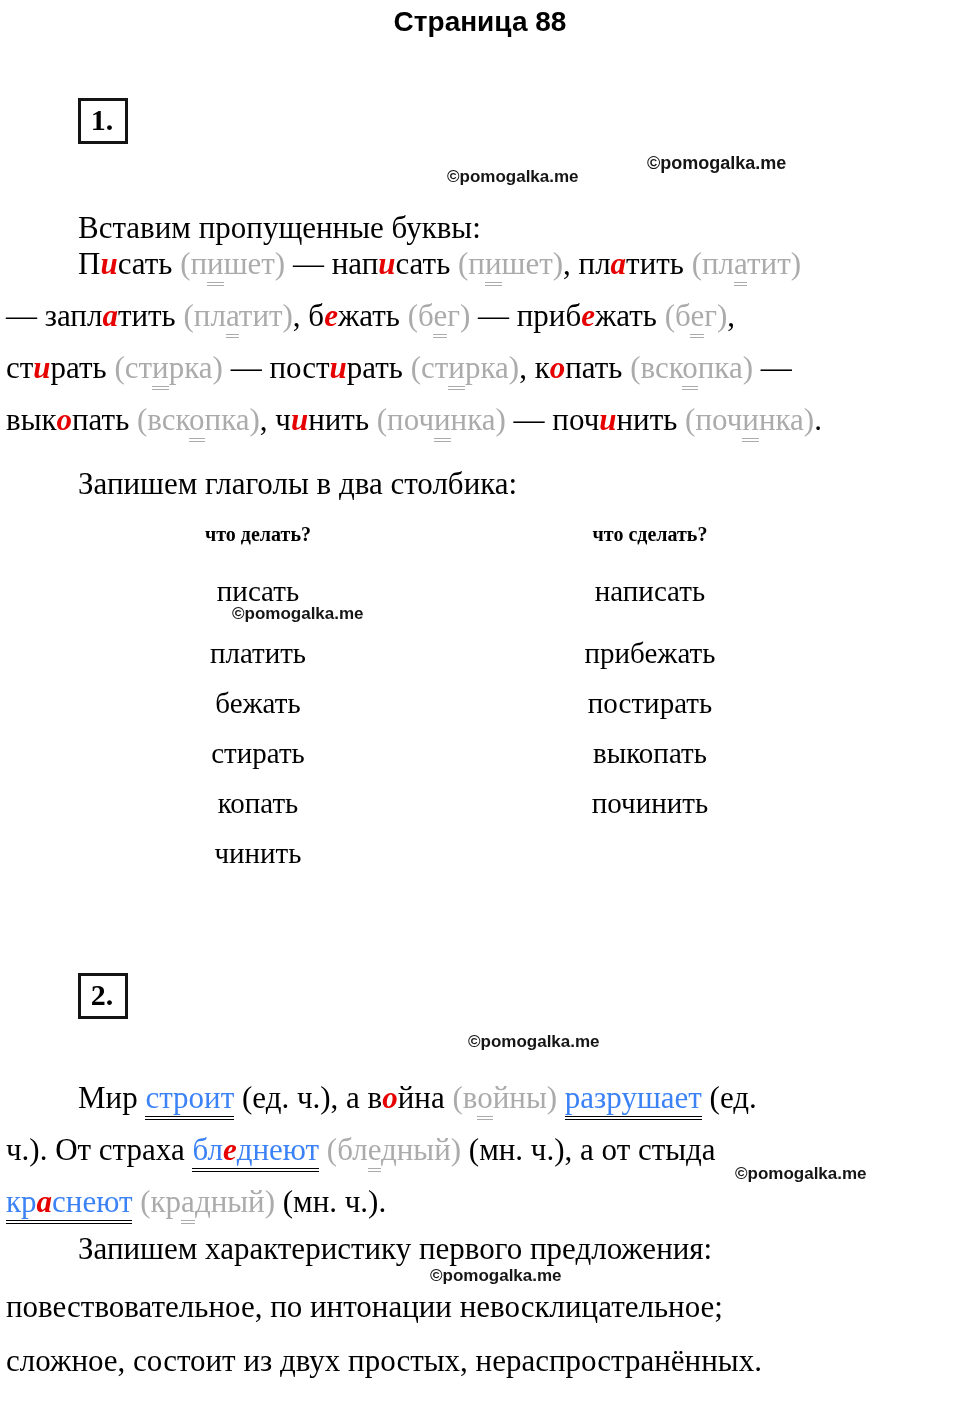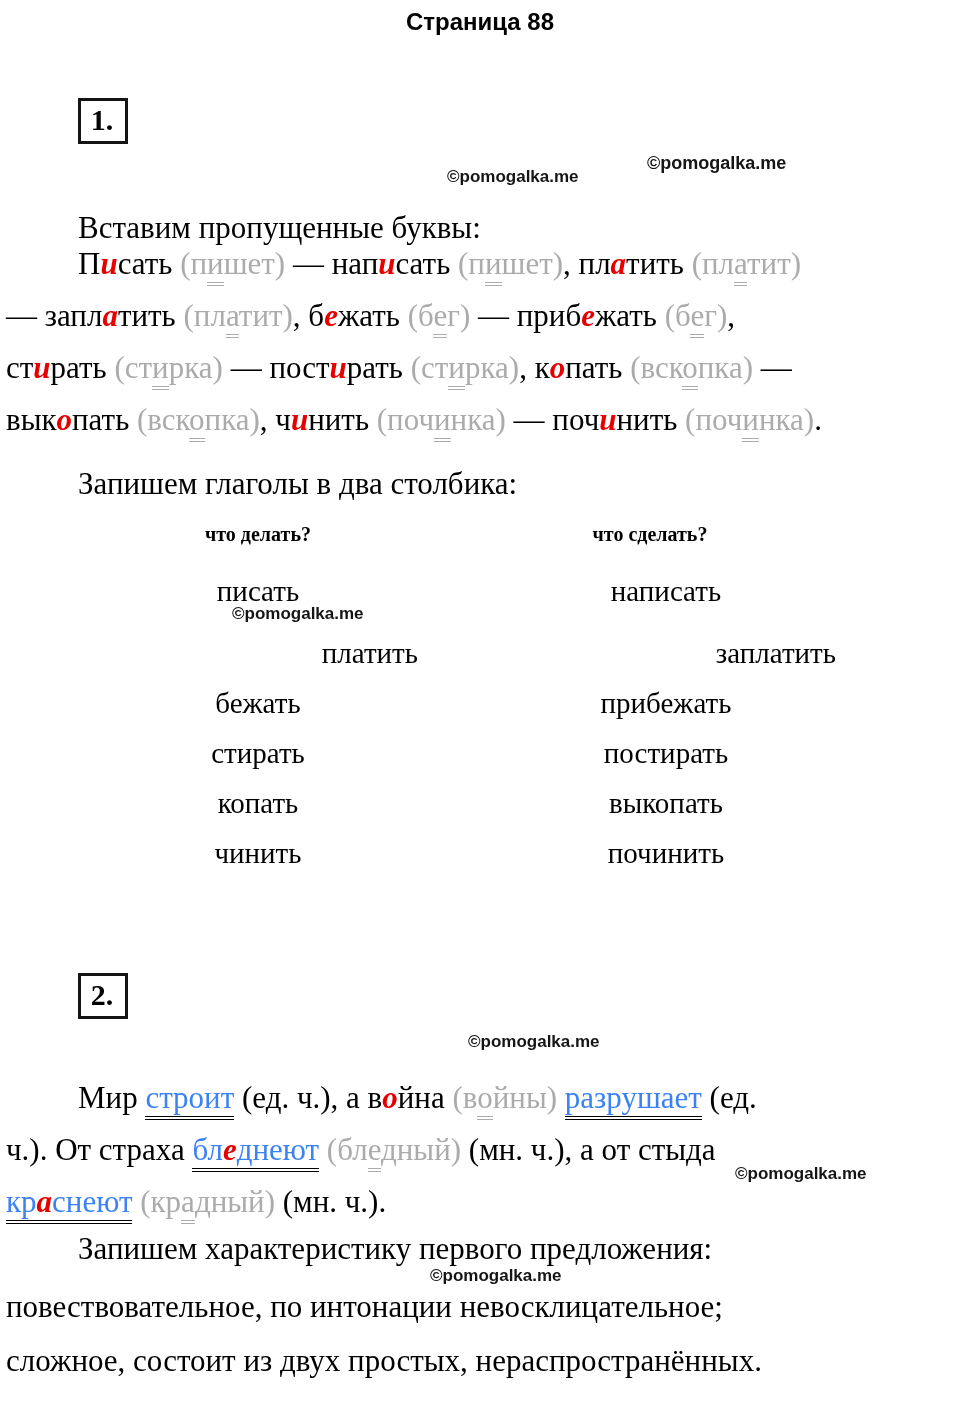--- a/index.html
+++ b/index.html
@@ -2,21 +2,21 @@
 <html><head>
 <meta charset="utf-8">
 <style>
   html,body { margin:0; padding:0; background:#ffffff; }
   .page {
     position:relative; width:960px; height:1421px; background:#ffffff;
     font-family:"Liberation Serif", serif; color:#000; overflow:hidden;
   }
   .page-title {
     position:absolute; top:2px; left:0; width:960px; text-align:center;
-    font-family:"Liberation Sans", sans-serif; font-weight:700; font-size:24px; line-height:40px;
+    font-family:"Liberation Sans", sans-serif; font-weight:700; font-size:28px; line-height:40px;
   }
   .task-box {
     position:absolute; left:78px; width:42px; height:37px;
     border:3px solid #141414; display:flex; align-items:center; justify-content:center;
     font-weight:700; font-size:30px; font-family:"Liberation Serif", serif;
     padding:0 2px 3px 0; box-sizing:content-box;
   }
   .box-1 { top:98px; }
   .box-2 { top:973px; }
   .watermark {
@@ -38,23 +38,23 @@
   .para-3    { top:1280px; line-height:54px; }
   .indent { padding-left:72px; }
   .rich-line { white-space:nowrap; }
   .col-header {
     position:absolute; top:512px; font-weight:700; font-size:20px; line-height:44px; text-align:center;
   }
   .col-header-left  { left:98px;  width:320px; }
   .col-header-right { left:480px; width:340px; }
   .col-list { position:absolute; top:566px; font-size:29px; text-align:center; }
   .col-list-left  { left:98px;  width:320px; }
-  .col-list-right { left:496px; width:340px; }
+  .col-list-right { left:480px; width:340px; }
   .col-item { height:50px; line-height:50px; }
-  .col-item:nth-child(2) { margin-top:12px;text-align:right; }
+  .col-item:nth-child(2) { margin-top:12px; }
   
   .seg-n  { color:#000; }
   .seg-r  { color:#e60000; font-weight:700; font-style:italic; }
   .seg-g  { color:#ababab; }
   .seg-gu { color:#ababab; border-bottom:4px double #ababab; padding-bottom:1px; }
   .seg-u  { color:#3b82f6; border-bottom:4px double #000; padding-bottom:1px; }
   .seg-ur { color:#e60000; font-weight:700; font-style:italic; border-bottom:4px double #000; padding-bottom:1px; }
 </style>
 </head>
 <body>
@@ -87,21 +87,20 @@
   <div class="col-list col-list-left">
       <div class="col-item">писать</div>
       <div class="col-item">платить</div>
       <div class="col-item">бежать</div>
       <div class="col-item">стирать</div>
       <div class="col-item">копать</div>
       <div class="col-item">чинить</div>
     </div>
   <div class="col-list col-list-right">
       <div class="col-item">написать</div>
-      <div class="col-item">заплатить</div>
       <div class="col-item">прибежать</div>
       <div class="col-item">постирать</div>
       <div class="col-item">выкопать</div>
       <div class="col-item">починить</div>
     </div>
 
   <div class="watermark wm-3">©pomogalka.me</div>
 
   <div class="task-box box-2">
     <span>2.</span>

